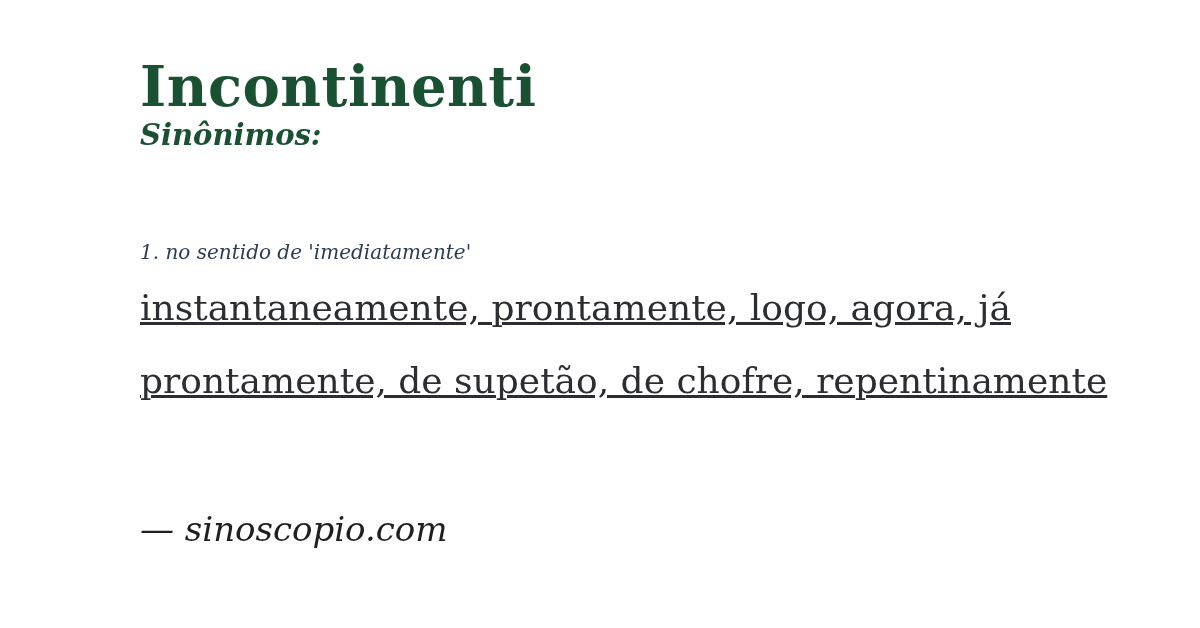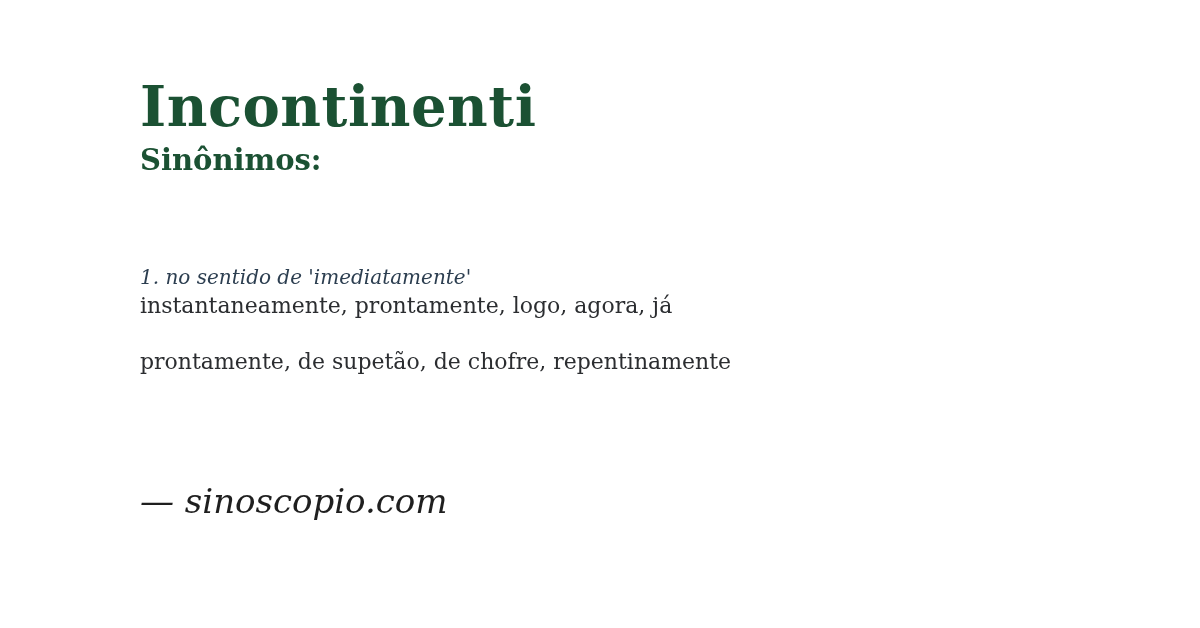--- a/index.html
+++ b/index.html
@@ -14,54 +14,55 @@
     overflow: hidden;
     --green: #1b5133;
     --slate: #2c3e50;
     --ink: #2b2d30;
     --footer-ink: #1f1f1f;
   }
   .card {
     box-sizing: border-box;
     width: 1200px;
     height: 540px;
-    padding: 74px 80px 0 140px;
+    padding: 54px 80px 0 140px;
   }
   .title {
     margin: 0;
     font-size: 56px;
     line-height: 1.15;
     font-weight: 700;
     color: var(--green);
     letter-spacing: 0.5px;
   }
   .subtitle {
-    margin-top: 5px;
     font-size: 29px;
     line-height: 1.2;
+    font-style: italic;
     font-weight: 600;
     color: var(--green);
   }
   .senses {
     margin-top: 86px;
   }
   .sense + .sense {
     margin-top: 28px;
   }
   .sense-label {
     font-size: 20px;
     line-height: 1.3;
     color: var(--slate);
     font-style: italic;
   }
   .sense-synonyms {
-    margin-top: 2px;
-    font-size: 22px;
+    margin-top: 20px;
+    font-size: 36px;
     line-height: 1.25;
     color: var(--ink);
+    text-decoration: underline;
   }
   .footer {
     margin-top: 106px;
     font-size: 34px;
     line-height: 1.2;
     font-style: italic;
     color: var(--footer-ink);
   }
 </style>
 </head>

